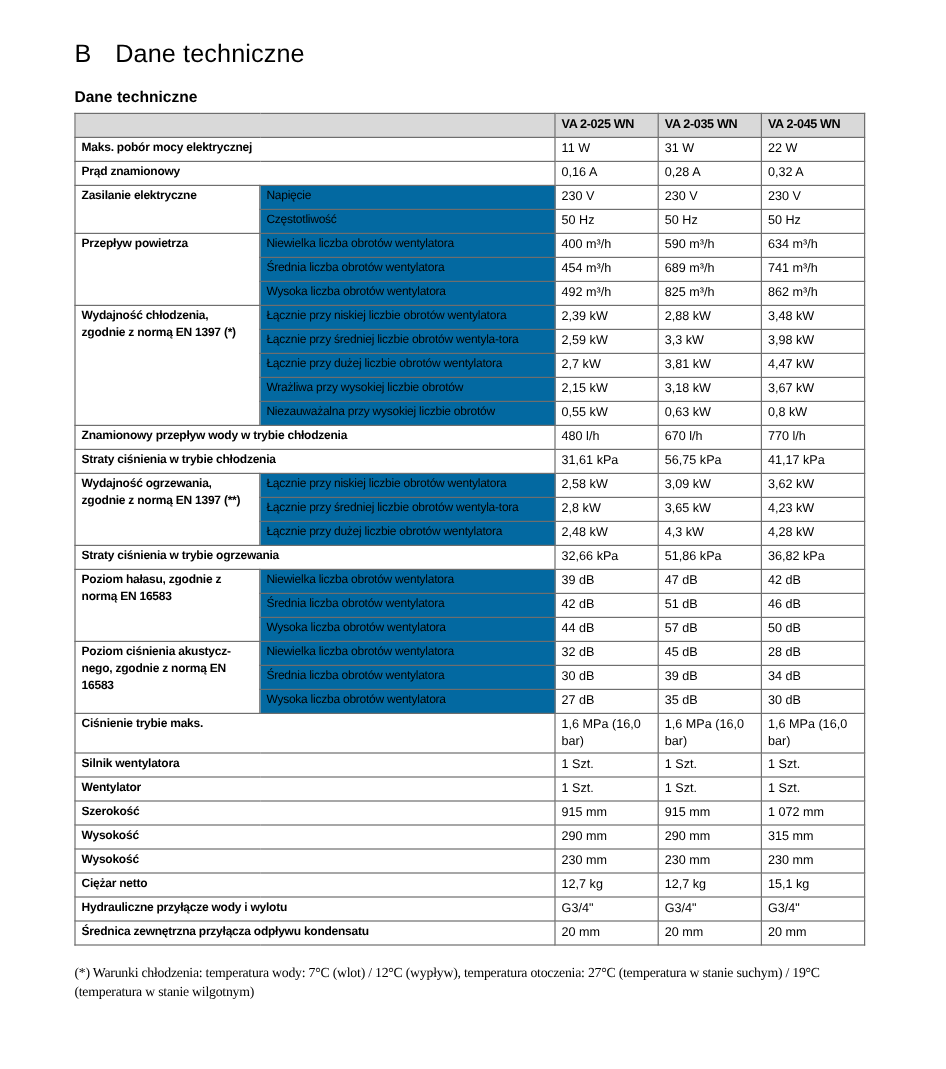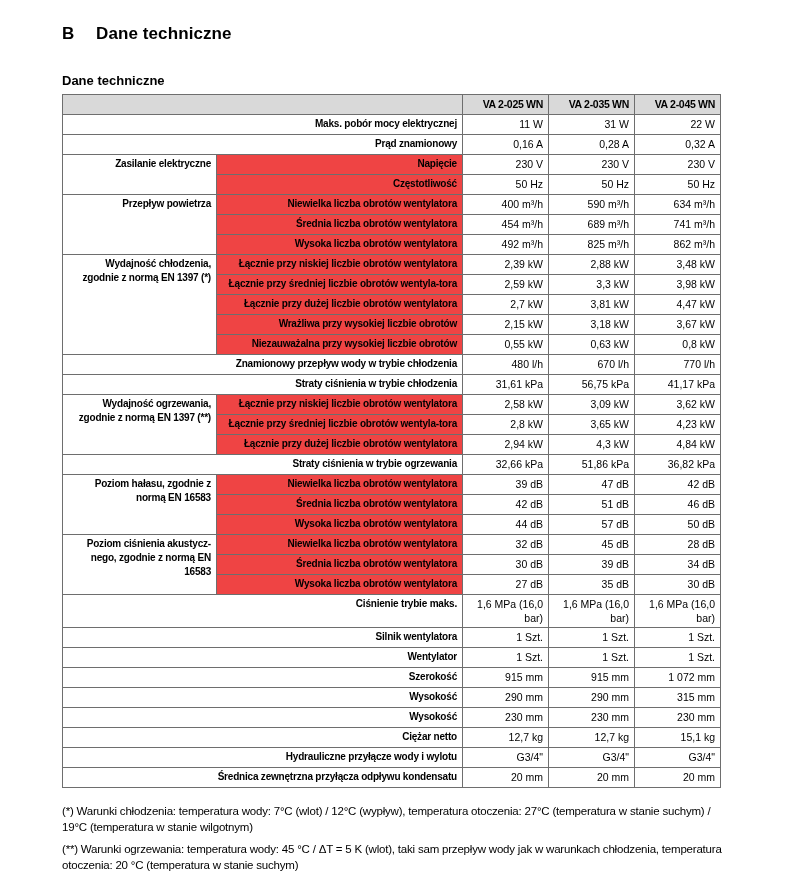--- a/index.html
+++ b/index.html
@@ -1,27 +1,27 @@
 <!DOCTYPE html>
 <html><head>
 <meta charset="utf-8">
 <style>
   html, body { margin: 0; padding: 0; background: #ffffff; }
   body { width: 788px; height: 891px; position: relative; overflow: hidden; font-family: "Liberation Sans", sans-serif; color: #000; }
-  .h1 { position: absolute; left: 62px; top: 24px; font-size: 17px; font-weight: bold; margin: 0; letter-spacing: 0.1px; }
+  .h1 { position: absolute; left: 62px; top: 34px; font-size: 21px; font-weight: normal; margin: 0; letter-spacing: 0.1px; }
   .h1 .letter { display: inline-block; width: 34px; }
   .h2 { position: absolute; left: 62px; top: 73px; font-size: 13px; font-weight: bold; margin: 0; }
-  table.spec { position: absolute; left: 62px; top: 94px; border-collapse: collapse; width: 658px; table-layout: fixed; font-size: 10.5px; text-align: right; }
+  table.spec { position: absolute; left: 62px; top: 94px; border-collapse: collapse; width: 658px; table-layout: fixed; font-size: 10.5px; }
   table.spec td { border: 1px solid #6e6e6e; padding: 2px 5px 2px 5px; vertical-align: top; line-height: 14px; height: 15px; }
   table.spec td.lbl { font-weight: bold; font-size: 10px; letter-spacing: -0.2px; }
-  table.spec td.sub { background: #ef4444; font-weight: bold; font-size: 10px; letter-spacing: -0.2px; }
+  table.spec td.sub { background: #0369a1; font-weight: normal; font-size: 10px; letter-spacing: -0.2px; }
   table.spec tr.head td { background: #d9d9d9; font-weight: bold; font-size: 10.5px; letter-spacing: -0.3px; }
   table.spec td.val { font-size: 10.5px; }
   .notes { position: absolute; left: 62px; top: 803px; width: 660px; font-size: 11.5px; line-height: 16px; }
-  .notes p { margin: 0 0 6px 0; letter-spacing: -0.2px; }
+  .notes p { margin: 0 0 6px 0; letter-spacing: -0.2px; font-family: Liberation Serif, serif; }
 </style>
 </head>
 <body>
 
 <h1 class="h1"><span class="letter">B</span><span>Dane techniczne</span></h1>
 <h2 class="h2">Dane techniczne</h2>
 
 <table class="spec" id="spec">
   <colgroup>
     <col style="width:154px">
@@ -132,23 +132,23 @@
         <td class="val">3,62 kW</td>
       </tr>
       <tr>
         <td class="sub">Łącznie przy średniej liczbie obrotów wentyla-tora</td>
         <td class="val">2,8 kW</td>
         <td class="val">3,65 kW</td>
         <td class="val">4,23 kW</td>
       </tr>
       <tr>
         <td class="sub">Łącznie przy dużej liczbie obrotów wentylatora</td>
-        <td class="val">2,94 kW</td>
+        <td class="val">2,48 kW</td>
         <td class="val">4,3 kW</td>
-        <td class="val">4,84 kW</td>
+        <td class="val">4,28 kW</td>
       </tr>
       <tr>
         <td class="lbl" colspan="2">Straty ciśnienia w trybie ogrzewania</td>
         <td class="val">32,66 kPa</td>
         <td class="val">51,86 kPa</td>
         <td class="val">36,82 kPa</td>
       </tr>
       <tr>
         <td class="lbl" rowspan="3">Poziom hałasu, zgodnie z normą EN 16583</td>
         <td class="sub">Niewielka liczba obrotów wentylatora</td>
@@ -239,14 +239,13 @@
         <td class="lbl" colspan="2">Średnica zewnętrzna przyłącza odpływu kondensatu</td>
         <td class="val">20 mm</td>
         <td class="val">20 mm</td>
         <td class="val">20 mm</td>
       </tr>
     </tbody>
 </table>
 
 <div class="notes">
   <p>(*) Warunki chłodzenia: temperatura wody: 7°C (wlot) / 12°C (wypływ), temperatura otoczenia: 27°C (temperatura w stanie suchym) / 19°C (temperatura w stanie wilgotnym)</p>
-  <p>(**) Warunki ogrzewania: temperatura wody: 45 °C / ΔT = 5 K (wlot), taki sam przepływ wody jak w warunkach chłodzenia, temperatura otoczenia: 20 °C (temperatura w stanie suchym)</p>
 </div>
 
 </body></html>

